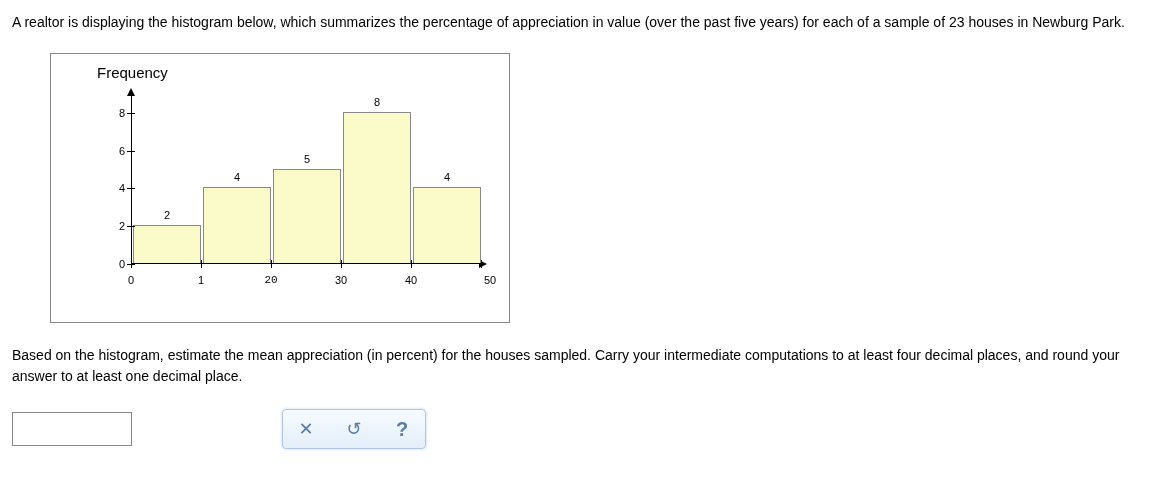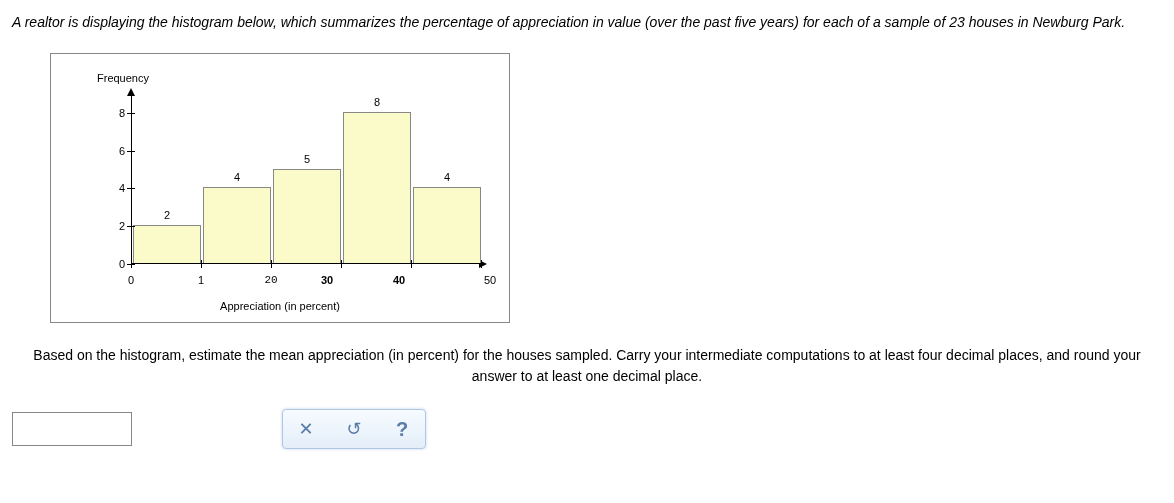--- a/index.html
+++ b/index.html
@@ -4,35 +4,34 @@
   <style>
     * { box-sizing: border-box; margin: 0; padding: 0; }
     body {
       font-family: Verdana, Arial, sans-serif;
       font-size: 14px;
       color: #000;
       padding: 12px;
       background: #fff;
       width: 1174px;
     }
-    .question-text { line-height: 1.5; margin-bottom: 20px; font-style: italic; }
+    .question-text { line-height: 1.5; margin-bottom: 20px; }
     .chart-container {
       border: 1px solid #888;
       width: 460px;
       height: 270px;
       margin-left: 38px;
       position: relative;
       padding: 12px;
     }
     .ylabel-text {
-      font-size: 11px;
+      font-size: 15px;
       position: absolute;
       top: 10px;
       left: 46px;
-      margin-top: 8px;
     }
     .plot-area {
       position: absolute;
       left: 80px;
       top: 40px;
       width: 350px;
       height: 170px;
     }
     .y-axis-line { position: absolute; left: 0; top: 0; width: 1px; height: 100%; background: #000; }
     .x-axis-line { position: absolute; left: 0; bottom: 0; height: 1px; width: 100%; background: #000; }
@@ -57,21 +56,21 @@
       font-size: 11px;
     }
     .xlabel-text {
       position: absolute;
       bottom: 10px;
       left: 0;
       width: 100%;
       text-align: center;
       font-size: 11px;
     }
-    .instruction-text { margin-top: 22px; line-height: 1.5; text-align: center; }
+    .instruction-text { margin-top: 22px; line-height: 1.5; }
     .answer-row { display: flex; align-items: center; gap: 150px; margin-top: 22px; }
     .answer-input {
       width: 120px;
       height: 34px;
       border: 1px solid #888;
       padding: 4px 8px;
       font-size: 14px;
     }
     .button-group {
       display: flex;
@@ -139,28 +138,27 @@
         <div class="y-tick-label" style="top: 18.8889px;">8</div>
       </div>
     <div id="xticks">
         <div class="x-tick" style="left: 0px;"></div>
         <div class="x-tick-label" style="left: 0px;">0</div>
         <div class="x-tick" style="left: 70px;"></div>
         <div class="x-tick-label" style="left: 70px;">1</div>
         <div class="x-tick" style="left: 140px;"></div>
         <div class="x-tick-label" style="left: 140px; font-family: Liberation Mono, monospace;">20</div>
         <div class="x-tick" style="left: 210px;"></div>
-        <div class="x-tick-label" style="left: 196px; font-weight: bold;">30</div>
+        <div class="x-tick-label" style="left: 210px;">30</div>
         <div class="x-tick" style="left: 280px;"></div>
-        <div class="x-tick-label" style="left: 268px; font-weight: bold;">40</div>
+        <div class="x-tick-label" style="left: 280px;">40</div>
         <div class="x-tick" style="left: 350px;"></div>
         <div class="x-tick-label" style="left: 350px; margin-left: 9px;">50</div>
       </div>
   </div>
-  <div class="xlabel-text">Appreciation (in percent)</div>
 </div>
 
 <div class="instruction-text">Based on the histogram, estimate the mean appreciation (in percent) for the houses sampled. Carry your intermediate computations to at least four decimal places, and round your answer to at least one decimal place.</div>
 
 <div class="answer-row">
   <input class="answer-input" type="text" value="" style="">
   <div class="button-group">
     <div class="ctrl-btn">
         <span>✕</span>
       </div>

